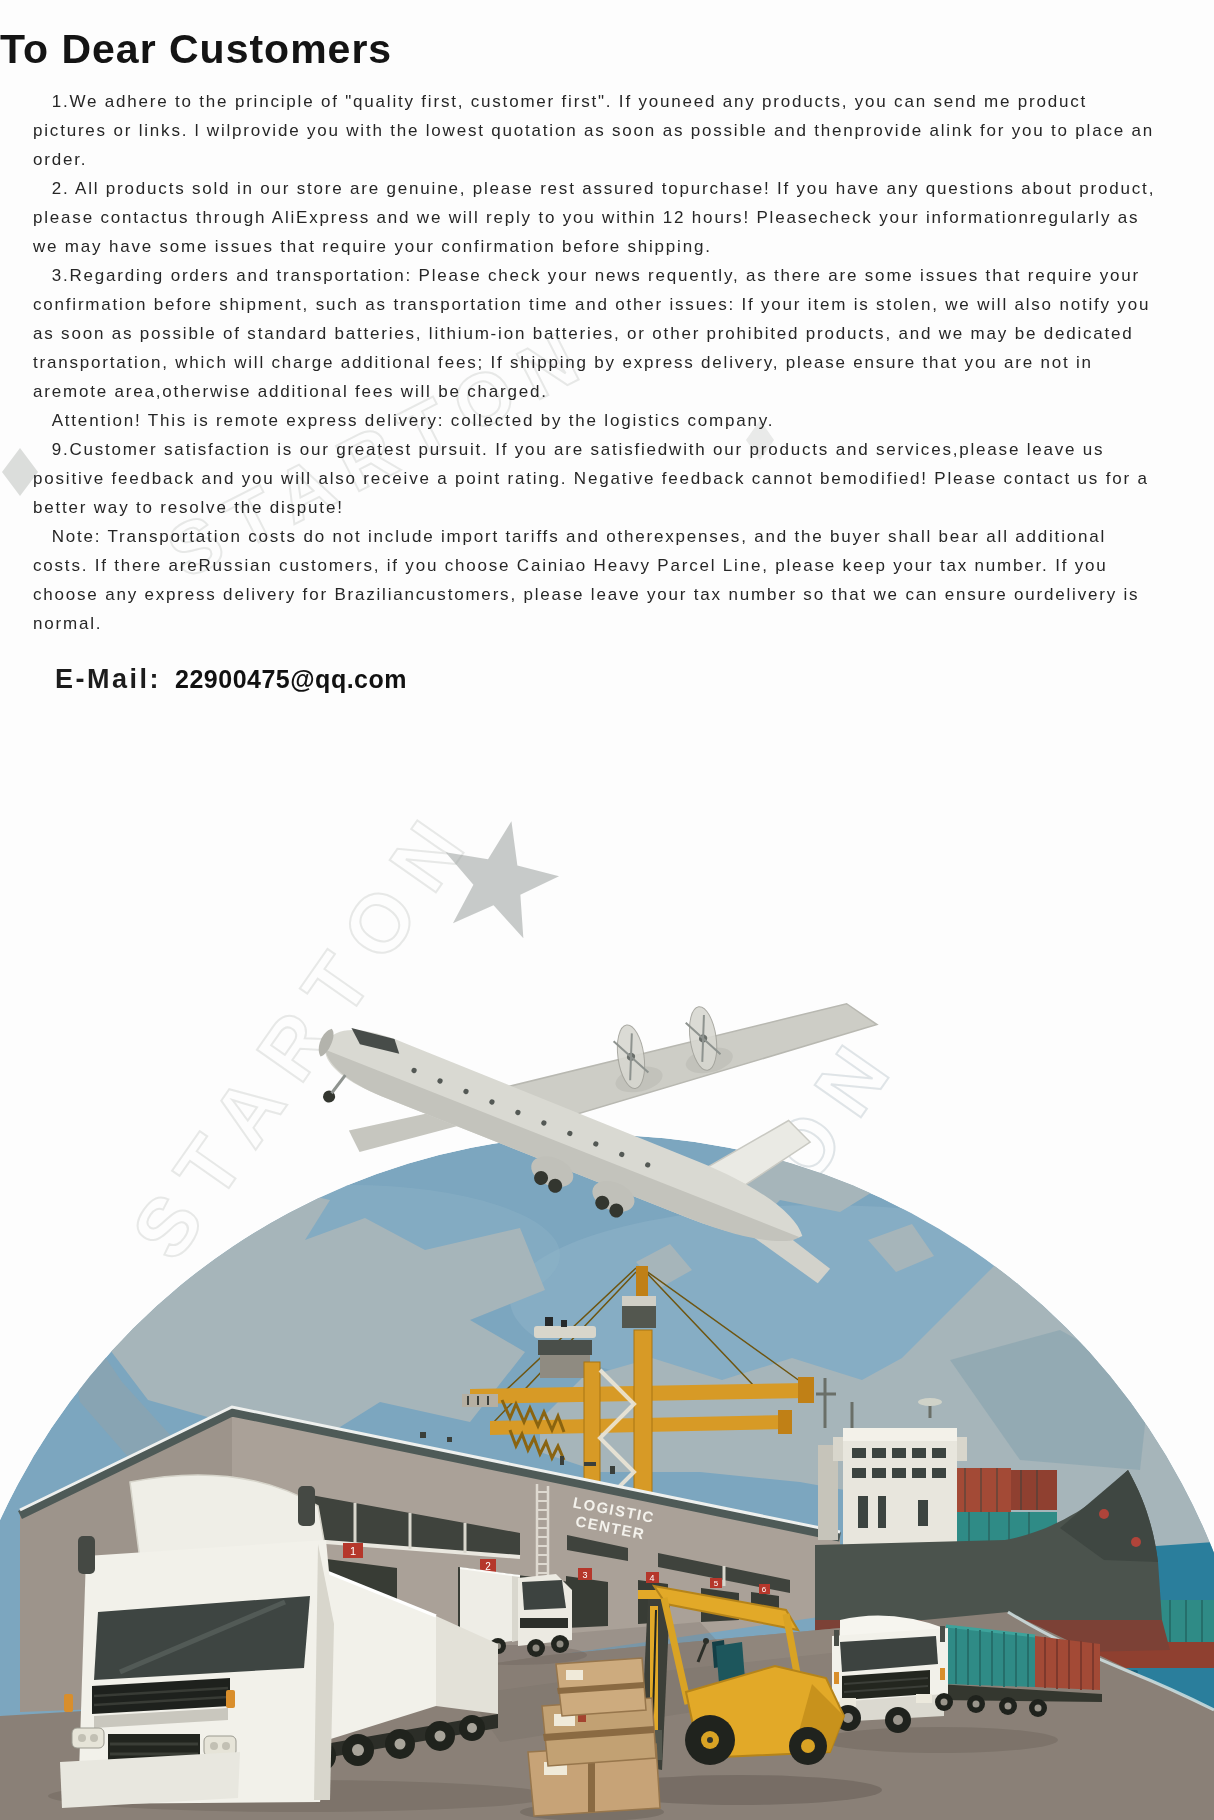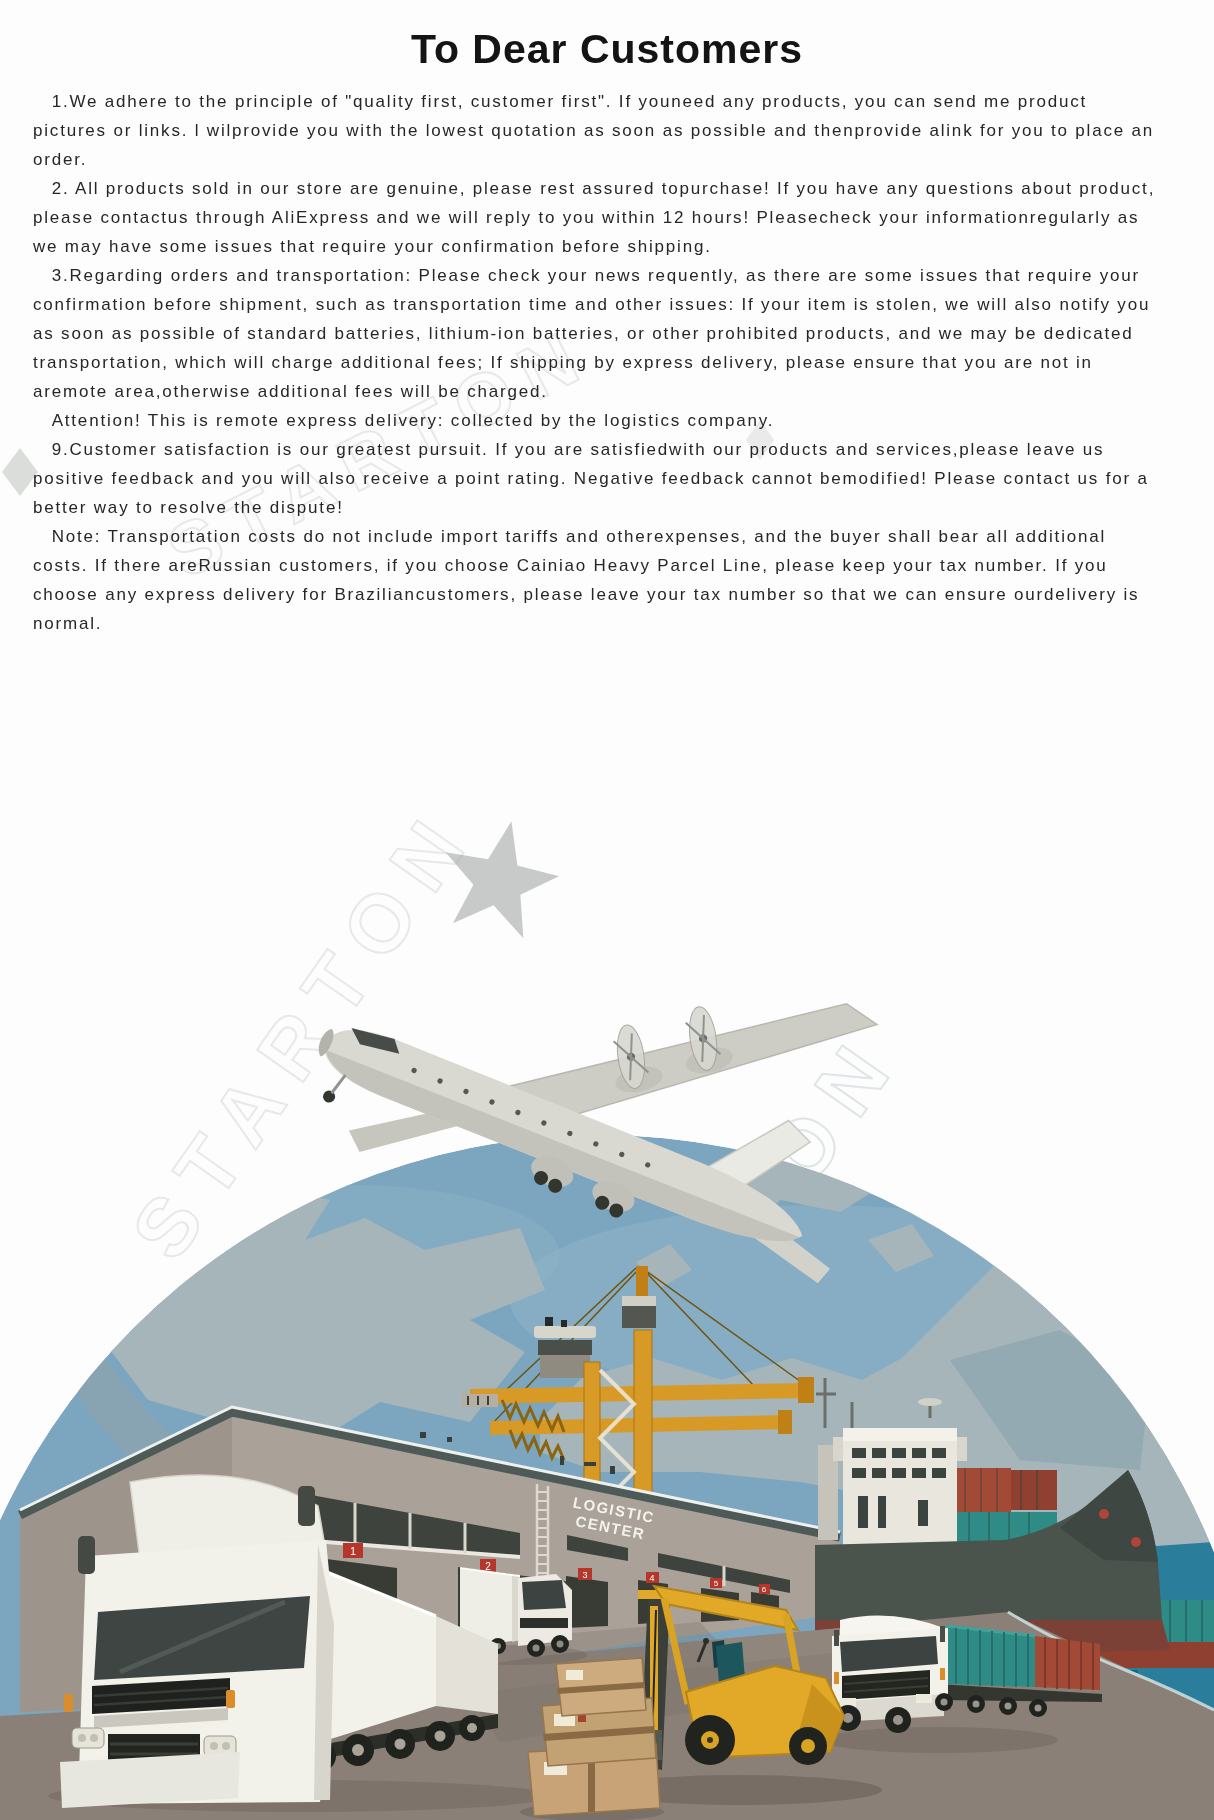--- a/index.html
+++ b/index.html
@@ -4,21 +4,21 @@
 <style>
   html,body { margin:0; padding:0; background:#e8e8e8; }
   .page {
     position:relative; width:1214px; height:1820px; margin:0 auto;
     background:#fdfdfd; overflow:hidden;
     font-family:"Liberation Sans", sans-serif; color:#252525;
   }
   .scene { position:absolute; left:0; top:0; width:1214px; height:1820px; z-index:0; }
   .content { position:absolute; left:0; top:0; width:1214px; z-index:1; }
   .title {
-    margin:0; padding-top:26px; text-align:center;
+    margin:0; padding-top:26px; 
     font-size:41px; font-weight:700; letter-spacing:1px; color:#141414;
   }
   .body-text { margin:14px 20px 0 33px; width:1130px; }
   .body-text p {
     margin:0; font-size:17px; line-height:29px; letter-spacing:1.8px;
     text-indent:1.1em; color:#262626;
   }
   .contact { margin:26px 0 0 55px; }
   .contact-row { display:flex; align-items:baseline; margin-bottom:22px; }
   .contact-label { font-size:27px; font-weight:600; letter-spacing:2.5px; color:#1c1c1c; }
@@ -424,15 +424,19 @@
     <div class="body-text">
       <p>1.We adhere to the principle of "quality first, customer first". If youneed any products, you can send me product pictures or links. l wilprovide you with the lowest quotation as soon as possible and thenprovide alink for you to place an order.</p>
       <p>2. All products sold in our store are genuine, please rest assured topurchase! If you have any questions about product, please contactus through AliExpress and we will reply to you within 12 hours! Pleasecheck your informationregularly as we may have some issues that require your confirmation before shipping.</p>
       <p>3.Regarding orders and transportation: Please check your news requently, as there are some issues that require your confirmation before shipment, such as transportation time and other issues: If your item is stolen, we will also notify you as soon as possible of standard batteries, lithium-ion batteries, or other prohibited products, and we may be dedicated transportation, which will charge additional fees;  If shipping by express delivery, please ensure that you are not in aremote area,otherwise additional fees will be charged.</p>
       <p>Attention! This is remote express delivery: collected by the logistics company.</p>
       <p>9.Customer satisfaction is our greatest pursuit. If you are satisfiedwith our products and services,please leave us positive feedback and you will also receive a point rating. Negative feedback cannot bemodified! Please contact us for a better way to resolve the dispute!</p>
       <p>Note: Transportation costs do not include import tariffs and otherexpenses, and the buyer shall bear all additional costs. If there areRussian customers, if you choose Cainiao Heavy Parcel Line, please keep your tax number. If you choose any express delivery for Braziliancustomers, please leave your tax number so that we can ensure ourdelivery is normal.</p>
     </div>
 
     <div class="contact">
+      <div class="contact-row">
+        <span class="contact-label">E-Mail:</span>
+        <span class="contact-value">22900475@qq.com</span>
+      </div>
     </div>
   </div>
 </div>
 
 </body></html>

